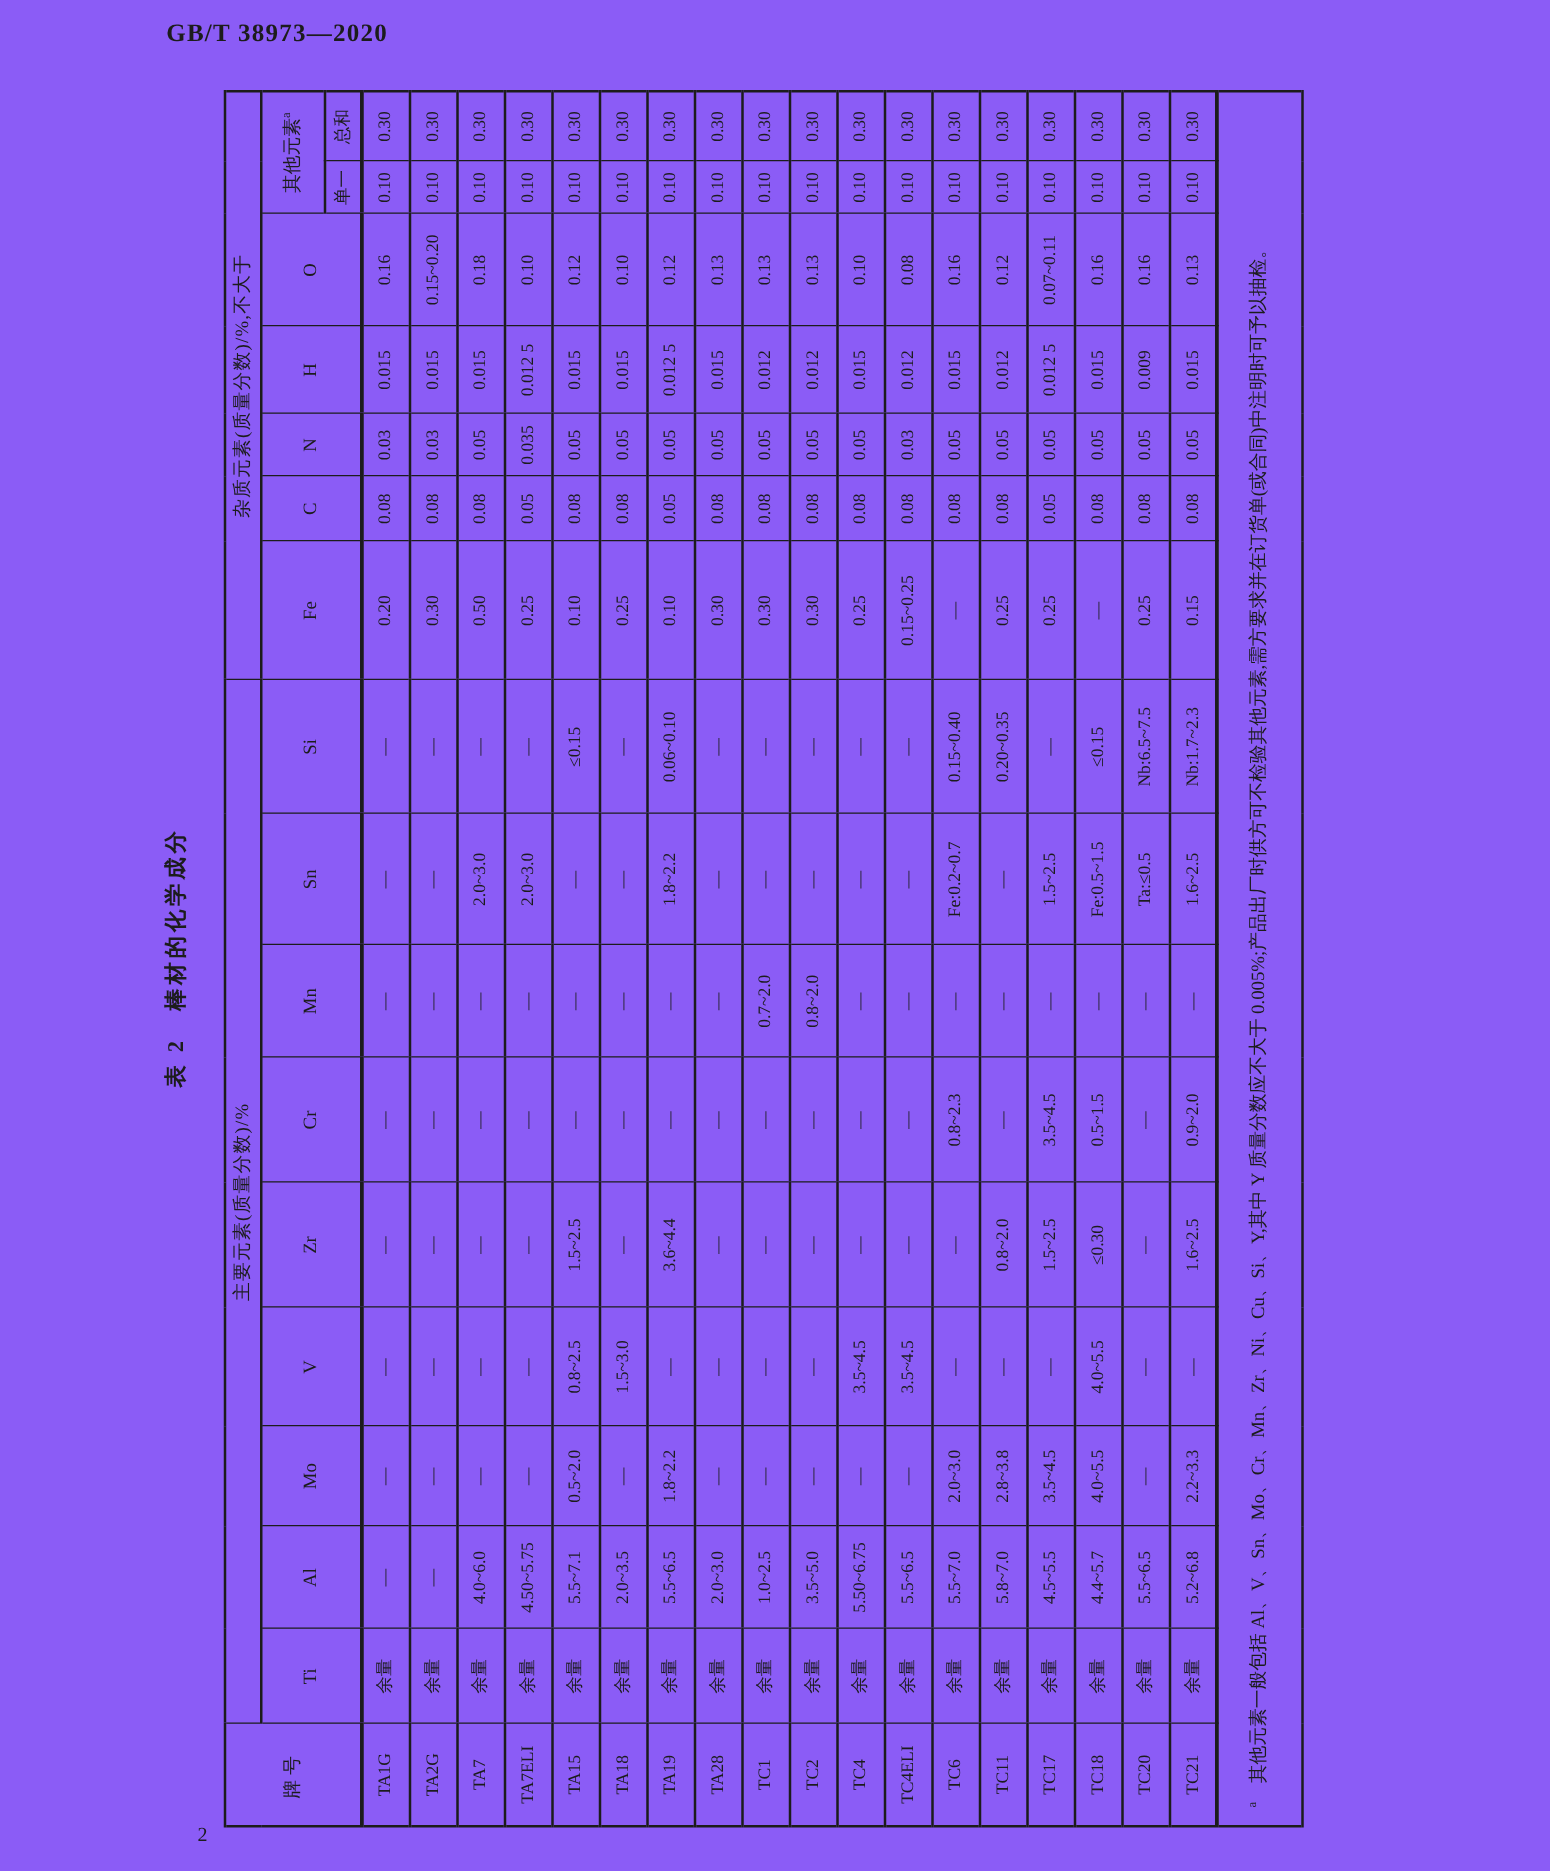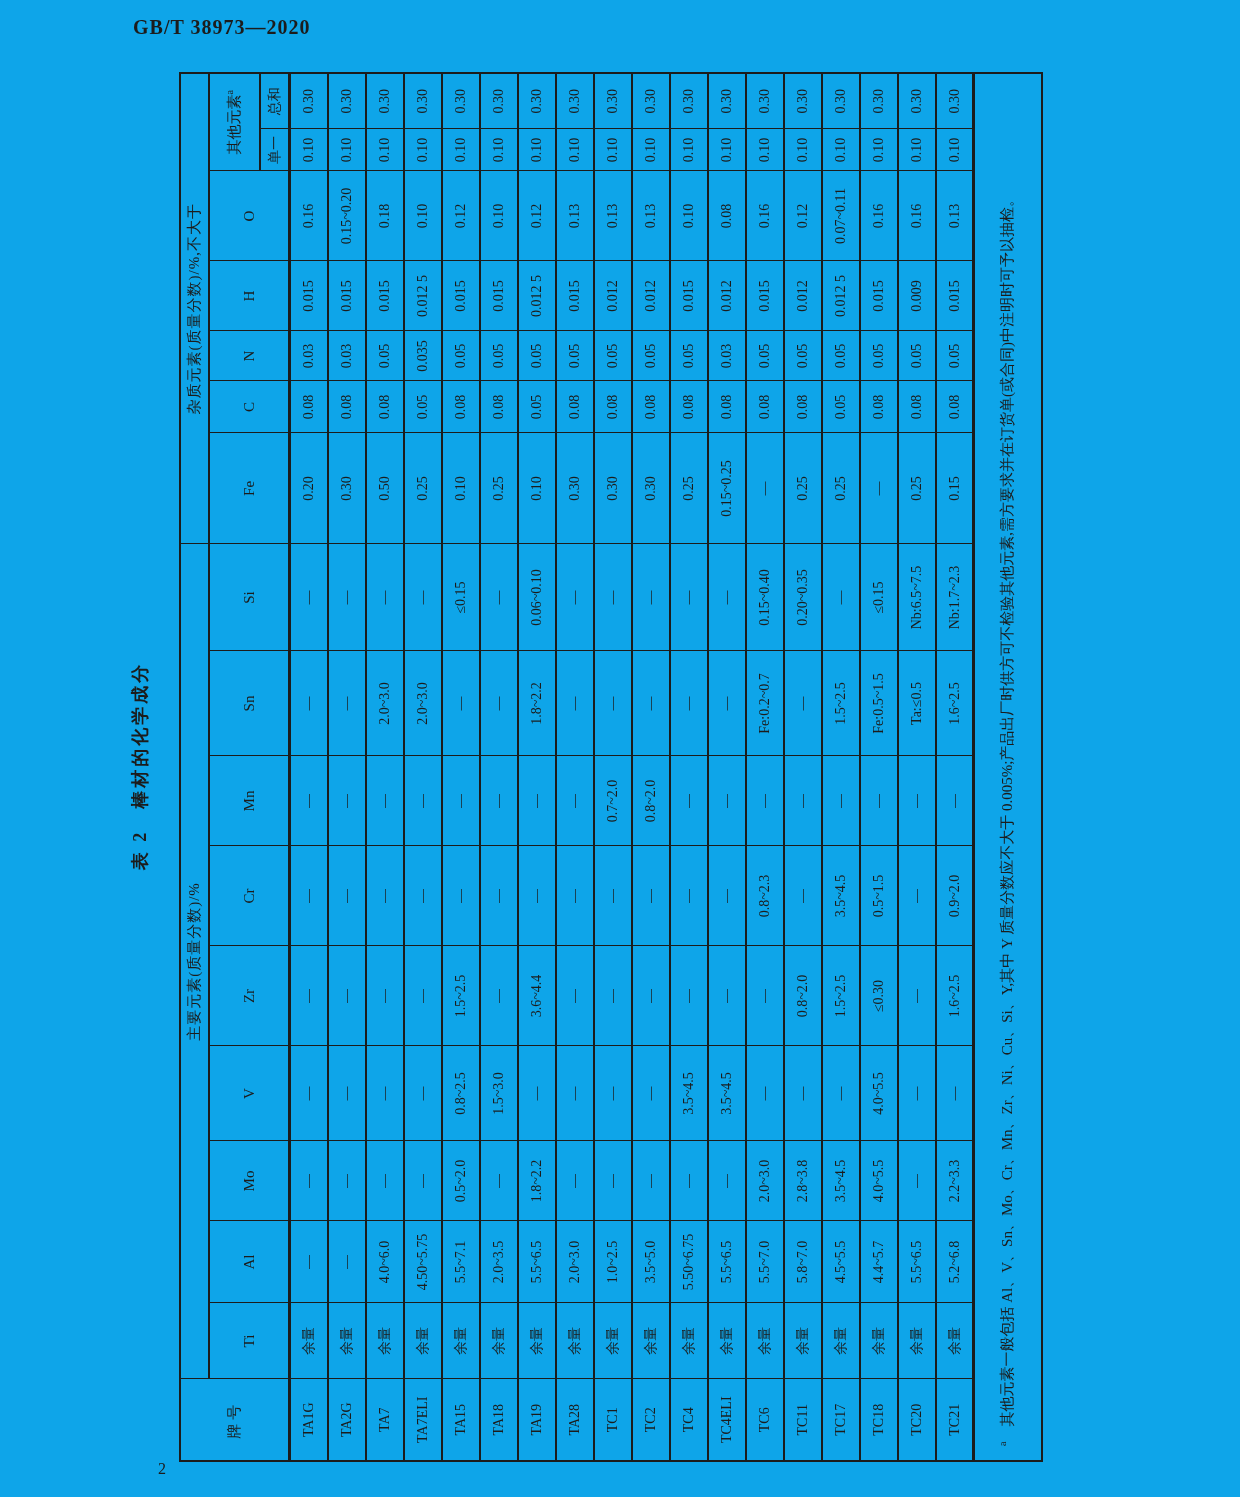--- a/index.html
+++ b/index.html
@@ -1,17 +1,17 @@
 <!DOCTYPE html>
 <html><head>
 <meta charset="utf-8">
 <style>
   html,body{margin:0;padding:0;}
   body{width:1240px;height:1497px;background:#ffffff;}
-  .page{position:relative;width:1240px;height:1497px;background:#0ea5e9;overflow:hidden;
+  .page{position:relative;width:1240px;height:1497px;background:#8b5cf6;overflow:hidden;
         font-family:"Liberation Serif","DejaVu Serif",serif;color:#1c1c1c;}
   .doc-header{position:absolute;left:133px;top:16px;font-size:20px;font-weight:bold;
         letter-spacing:1px;white-space:nowrap;}
   .page-num{position:absolute;left:158px;top:1460px;font-size:16px;}
   
   .rot{position:absolute;left:128px;top:1462px;width:1392px;
        transform:rotate(-90deg);transform-origin:0 0;}
   .tbl-title{text-align:center;font-weight:bold;font-size:18px;letter-spacing:3px;
        margin:0 0 27px 0;}
   table.comp{border-collapse:collapse;table-layout:fixed;width:1390px;

